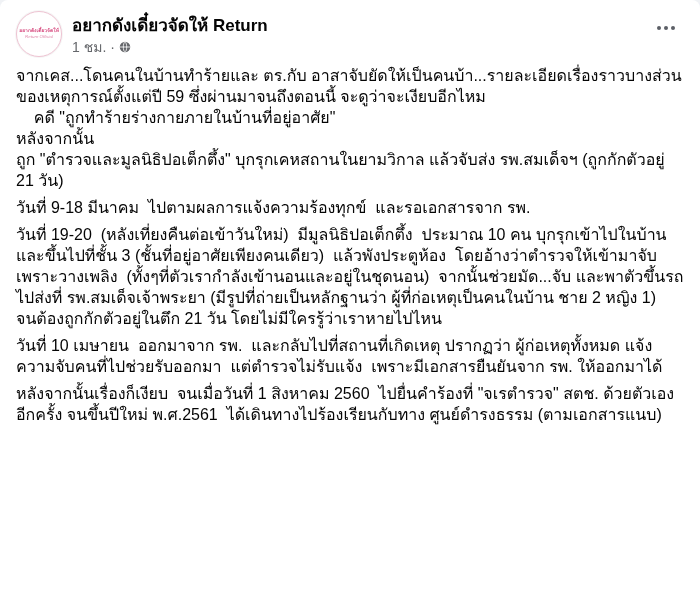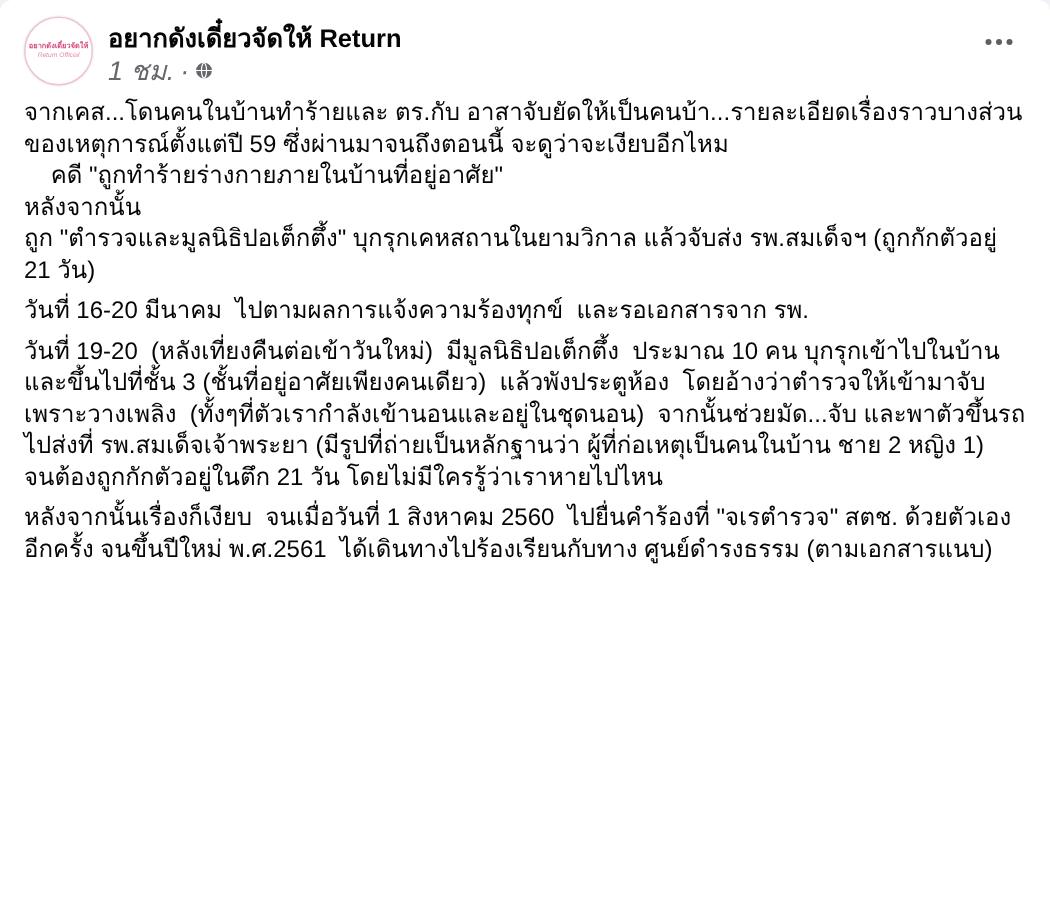--- a/index.html
+++ b/index.html
@@ -68,24 +68,23 @@
     font-weight: 700;
     color: #050505;
     line-height: 21px;
     cursor: pointer;
   }
   .sub-row {
     display: flex;
     align-items: center;
     gap: 4px;
     margin-top: 3px;
-    font-size: 18px;
+    font-size: 14px;
     color: #65676b;
     line-height: 16px;
-    font-style: italic;
   }
   .sub-row .sep { color: #65676b; }
   .globe-icon { display: inline-flex; align-items: center; }
   .more-btn {
     position: absolute;
     top: 16px;
     right: 18px;
     width: 32px;
     height: 24px;
     border: none;
@@ -148,18 +147,19 @@
       </span>
     </button>
 
   </div>
 
   <div class="post-content">
     <p>จากเคส...โดนคนในบ้านทำร้ายและ ตร.กับ อาสาจับยัดให้เป็นคนบ้า...รายละเอียดเรื่องราวบางส่วนของเหตุการณ์ตั้งแต่ปี 59 ซึ่งผ่านมาจนถึงตอนนี้ จะดูว่าจะเงียบอีกไหม
     คดี "ถูกทำร้ายร่างกายภายในบ้านที่อยู่อาศัย"
 หลังจากนั้น
 ถูก "ตำรวจและมูลนิธิปอเต็กตึ้ง" บุกรุกเคหสถานในยามวิกาล แล้วจับส่ง รพ.สมเด็จฯ (ถูกกักตัวอยู่ 21 วัน)</p>
-    <p>วันที่ 16-20 มีนาคม  ไปตามผลการแจ้งความร้องทุกข์  และรอเอกสารจาก รพ.</p>
+    <p>วันที่ 9-18 มีนาคม  ไปตามผลการแจ้งความร้องทุกข์  และรอเอกสารจาก รพ.</p>
     <p>วันที่ 19-20  (หลังเที่ยงคืนต่อเข้าวันใหม่)  มีมูลนิธิปอเต็กตึ้ง  ประมาณ 10 คน บุกรุกเข้าไปในบ้านและขึ้นไปที่ชั้น 3 (ชั้นที่อยู่อาศัยเพียงคนเดียว)  แล้วพังประตูห้อง  โดยอ้างว่าตำรวจให้เข้ามาจับ  เพราะวางเพลิง  (ทั้งๆที่ตัวเรากำลังเข้านอนและอยู่ในชุดนอน)  จากนั้นช่วยมัด...จับ และพาตัวขึ้นรถไปส่งที่ รพ.สมเด็จเจ้าพระยา (มีรูปที่ถ่ายเป็นหลักฐานว่า ผู้ที่ก่อเหตุเป็นคนในบ้าน ชาย 2 หญิง 1)  จนต้องถูกกักตัวอยู่ในตึก 21 วัน โดยไม่มีใครรู้ว่าเราหายไปไหน</p>
+    <p>วันที่ 10 เมษายน  ออกมาจาก รพ.  และกลับไปที่สถานที่เกิดเหตุ ปรากฏว่า ผู้ก่อเหตุทั้งหมด แจ้งความจับคนที่ไปช่วยรับออกมา  แต่ตำรวจไม่รับแจ้ง  เพราะมีเอกสารยืนยันจาก รพ. ให้ออกมาได้</p>
     <p>หลังจากนั้นเรื่องก็เงียบ  จนเมื่อวันที่ 1 สิงหาคม 2560  ไปยื่นคำร้องที่ "จเรตำรวจ" สตช. ด้วยตัวเอง อีกครั้ง จนขึ้นปีใหม่ พ.ศ.2561  ได้เดินทางไปร้องเรียนกับทาง ศูนย์ดำรงธรรม (ตามเอกสารแนบ)</p>
   </div>
 
 </div>
 
 </body></html>

